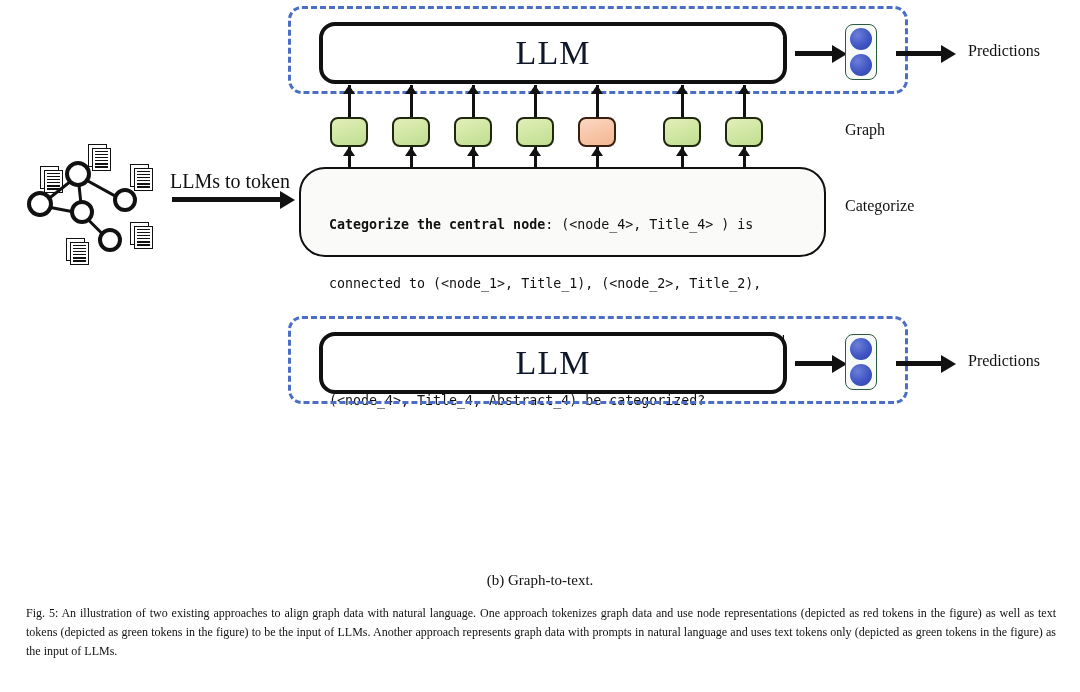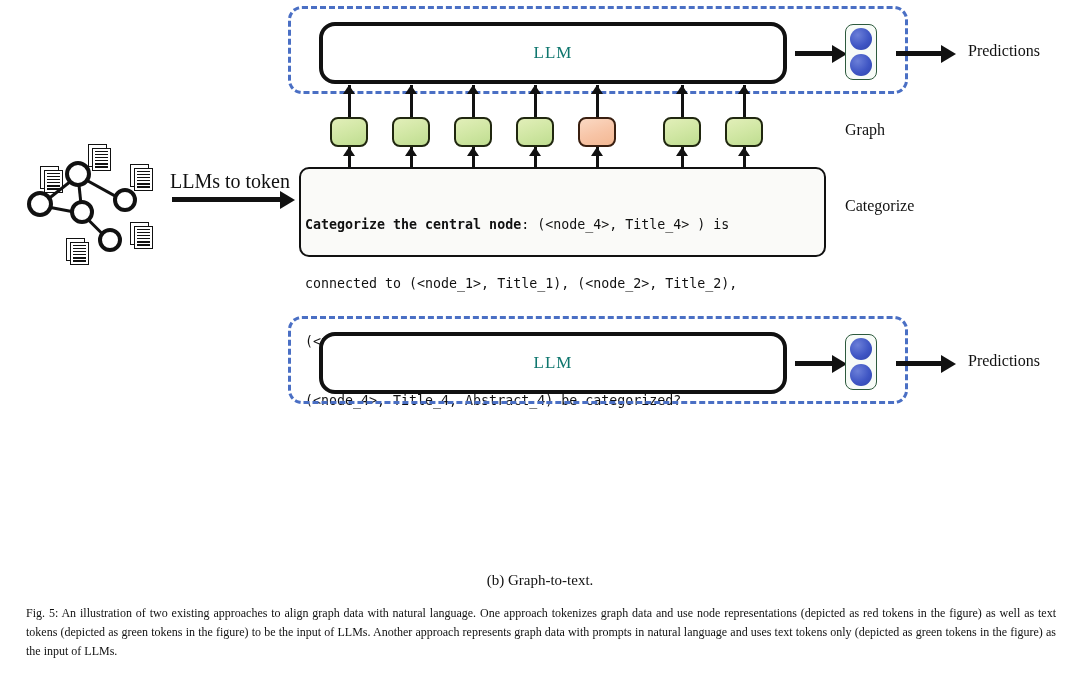--- a/index.html
+++ b/index.html
@@ -31,23 +31,23 @@
   .llm-box{
     position:absolute;
     border:4px solid #111;
     border-radius:16px;
     background:#fff;
     box-sizing:border-box;
     display:flex;align-items:center;justify-content:center;
   }
   .llm-label{
     font-family:"Liberation Serif", serif;
-    font-size:17px;
+    font-size:34px;
     letter-spacing:1px;
-    color:#0f766e;
+    color:#0f172a;
   }
 
   
   .pred-capsule{
     position:absolute;
     border:1.5px solid #2d5a3d;
     border-radius:8px;
     background:#f7fbf7;
     box-sizing:border-box;
     display:flex;flex-direction:column;
@@ -69,28 +69,28 @@
   }
   .token.node-token{
     border-color:#3a1f10;
     background:linear-gradient(160deg,#fbd9c3 0%,#f7c4a6 55%,#f3b893 100%);
   }
 
   
   .instr-box{
     position:absolute;
     border:2.5px solid #111;
-    border-radius:10px;
+    border-radius:26px;
     background:#fafaf8;
     box-sizing:border-box;
     font-family:"DejaVu Sans Mono", monospace;
     font-size:13.3px;
     line-height:19.5px;
     color:#111;
-    padding:7px 4px;
+    padding:7px 28px;
     white-space:pre-wrap;
   }
   .instr-box b{font-weight:bold;}
 
   
   .v-line{position:absolute;width:3px;background:#111;}
   .v-head{
     position:absolute;width:0;height:0;
     border-left:6px solid transparent;
     border-right:6px solid transparent;

